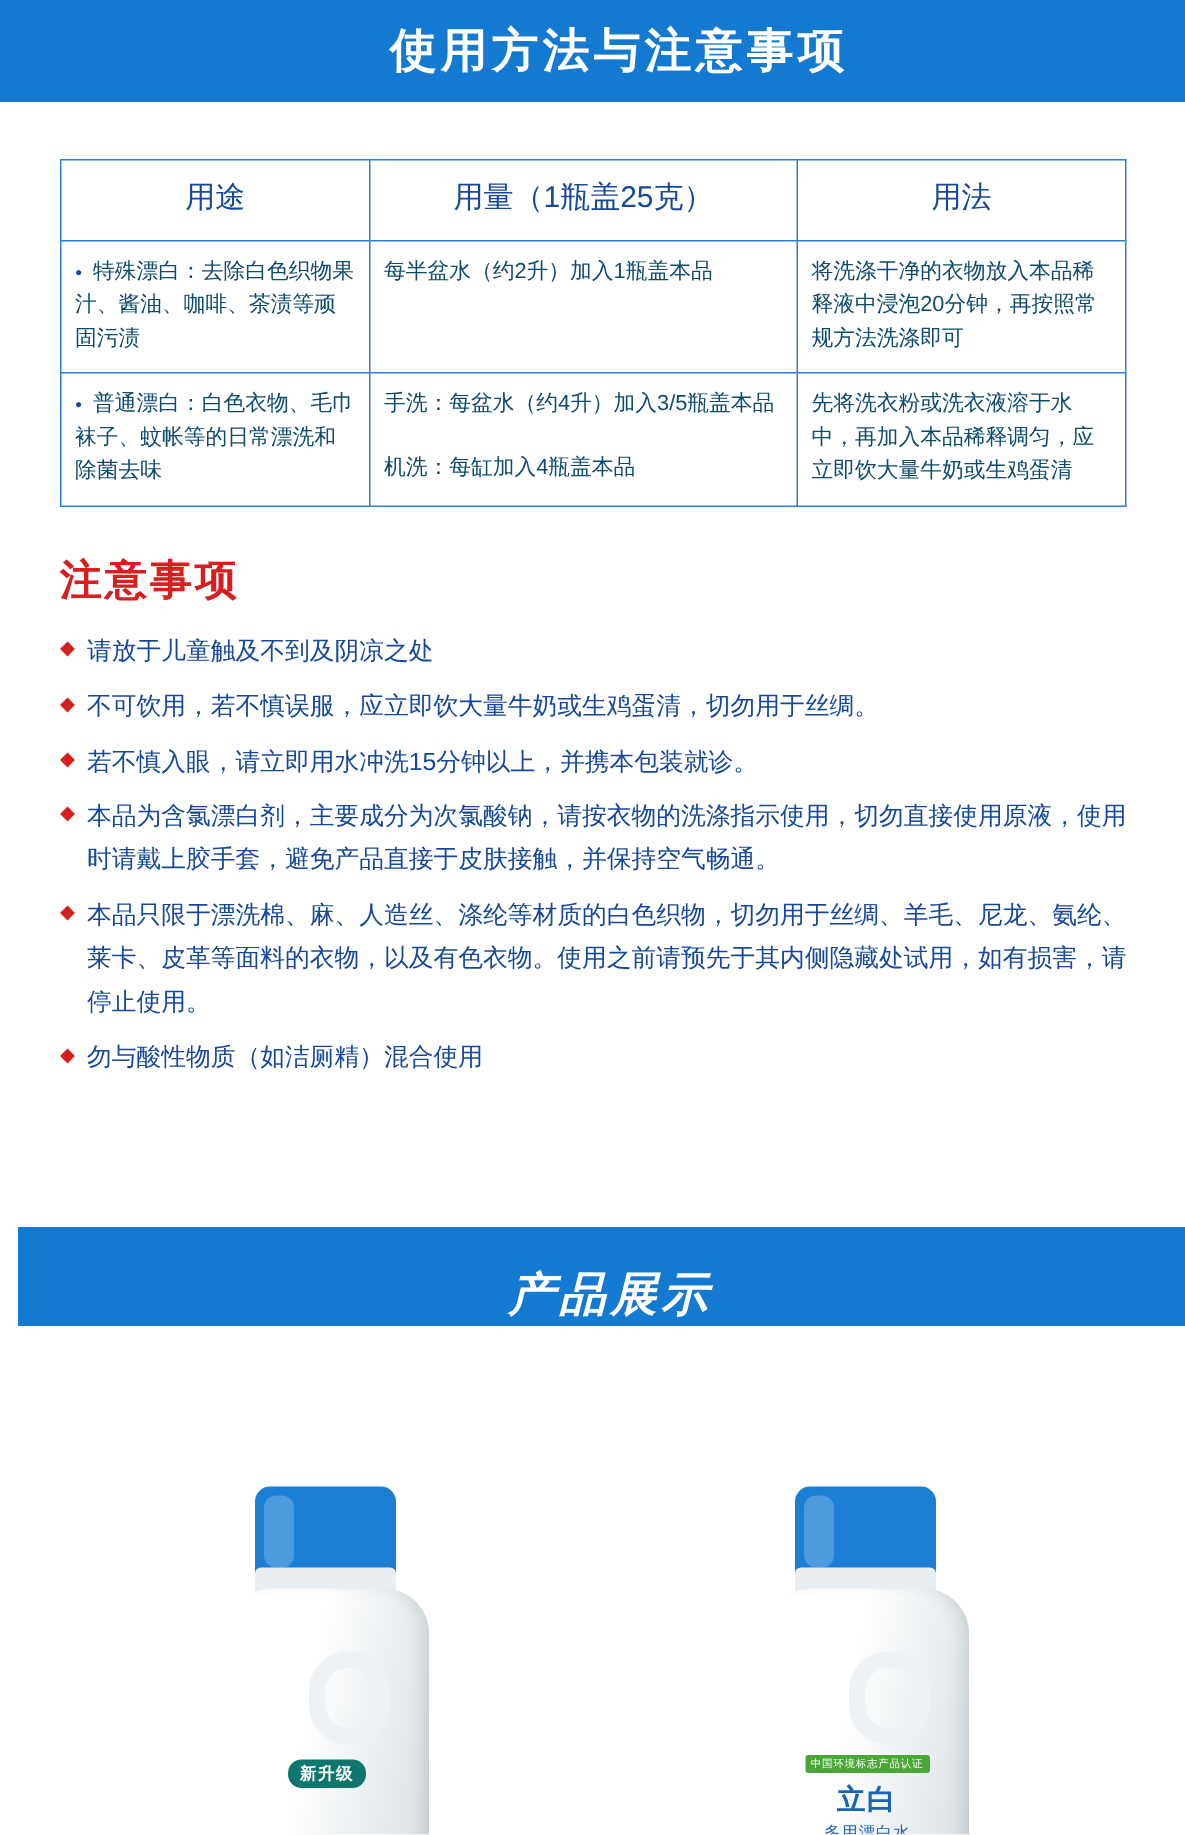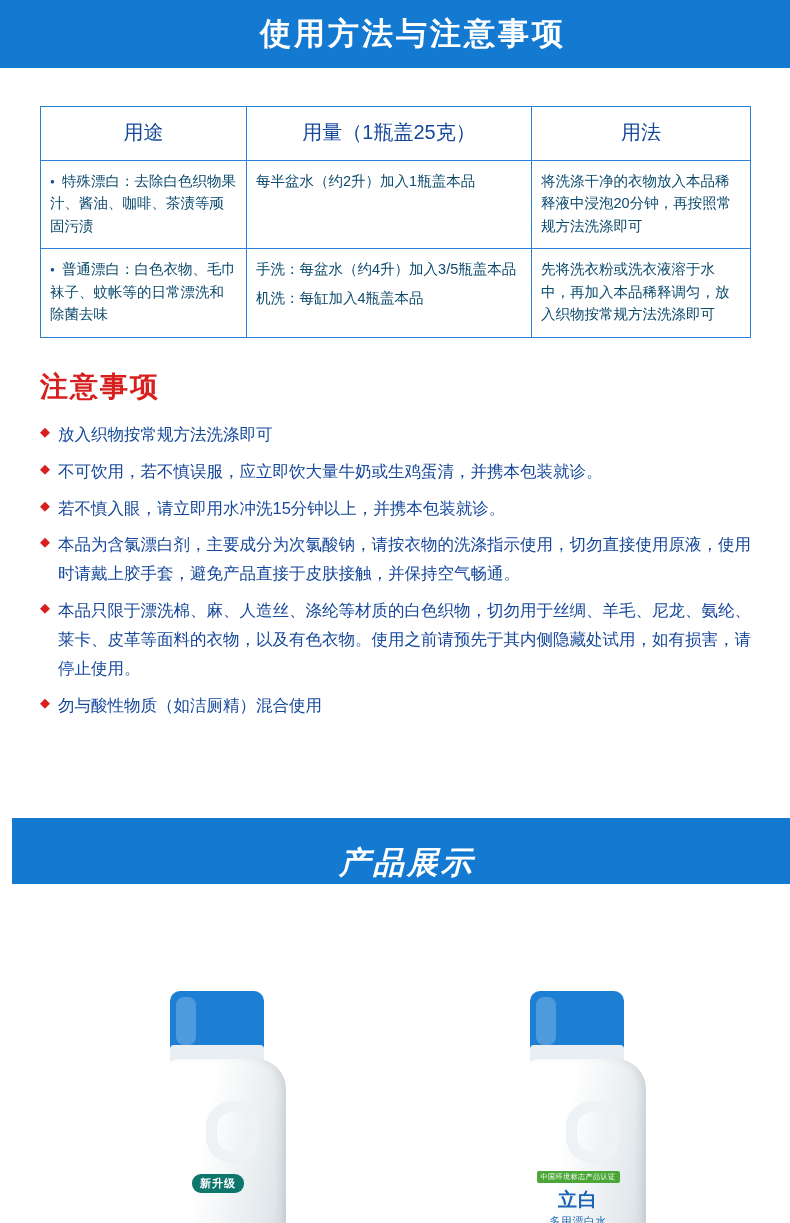--- a/index.html
+++ b/index.html
@@ -70,21 +70,21 @@
     content: "\25CF";
     position: absolute;
     left: 0;
     top: 1px;
     font-size: 8px;
     color: #15479b;
     line-height: 1.9;
   }
   td.mid { vertical-align: top; }
   .sub-line { display: block; }
-  .gap-line { display: block; margin-top: 6px; }
+  .gap-line { display: block; margin-top: 20px; }
 
   
   .notice-head {
     margin: 30px 0 0 40px;
     color: #d81f1f;
     font-size: 28px;
     font-weight: bold;
     letter-spacing: 2px;
   }
   .notice-list {
@@ -289,36 +289,36 @@
         <td>将洗涤干净的衣物放入本品稀释液中浸泡20分钟，再按照常规方法洗涤即可</td>
       </tr>
       <tr>
         <td>
           <span class="cell-bullet">普通漂白：白色衣物、毛巾袜子、蚊帐等的日常漂洗和除菌去味</span>
         </td>
         <td class="mid">
           <span class="sub-line">手洗：每盆水（约4升）加入3/5瓶盖本品</span>
           <span class="gap-line">机洗：每缸加入4瓶盖本品</span>
         </td>
-        <td>先将洗衣粉或洗衣液溶于水中，再加入本品稀释调匀，放入织物按常规方法洗涤即可</td>
+        <td>先将洗衣粉或洗衣液溶于水中，再加入本品稀释调匀，应立即饮大量牛奶或生鸡蛋清</td>
       </tr>
     </tbody>
   </table>
 </div>
 
 <div class="notice-head">注意事项</div>
 
 <div class="notice-list">
   <div class="notice-item">
     <span class="diamond">◆</span>
-    <span class="notice-text">放入织物按常规方法洗涤即可</span>
-  </div>
-  <div class="notice-item">
-    <span class="diamond">◆</span>
-    <span class="notice-text">不可饮用，若不慎误服，应立即饮大量牛奶或生鸡蛋清，并携本包装就诊。</span>
+    <span class="notice-text">请放于儿童触及不到及阴凉之处</span>
+  </div>
+  <div class="notice-item">
+    <span class="diamond">◆</span>
+    <span class="notice-text">不可饮用，若不慎误服，应立即饮大量牛奶或生鸡蛋清，切勿用于丝绸。</span>
   </div>
   <div class="notice-item">
     <span class="diamond">◆</span>
     <span class="notice-text">若不慎入眼，请立即用水冲洗15分钟以上，并携本包装就诊。</span>
   </div>
   <div class="notice-item">
     <span class="diamond">◆</span>
     <span class="notice-text">本品为含氯漂白剂，主要成分为次氯酸钠，请按衣物的洗涤指示使用，切勿直接使用原液，使用时请戴上胶手套，避免产品直接于皮肤接触，并保持空气畅通。</span>
   </div>
   <div class="notice-item">

